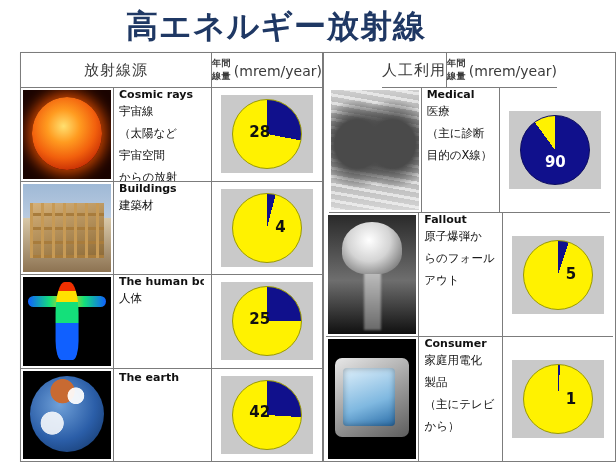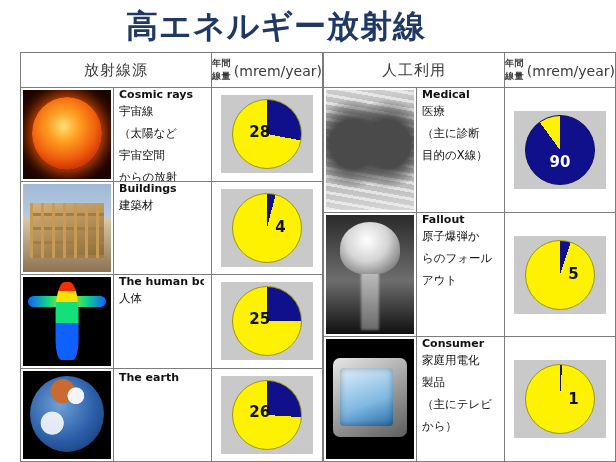--- a/index.html
+++ b/index.html
@@ -31,21 +31,21 @@
     width:303px;
     height:410px;
     background:#ffffff;
     border:1px solid #7c7c7c;
     box-sizing:border-box;
     display:flex;
     flex-direction:column;
     box-shadow:1px 1px 2px rgba(0,0,0,0.25);
   }
   .panel.left{margin-left:20px;}
-  .panel.right{}
+  .panel.right{align-items:center;}
 
   .hdr-row{
     display:flex;
     height:34px;
     border-bottom:1px solid #7c7c7c;
     flex:none;
   }
   .hdr-src{
     flex:1 1 auto;
     display:flex;align-items:center;justify-content:center;
@@ -280,21 +280,21 @@
       <div class="cell-img">
         <div class="thumb img-earth"></div>
       </div>
       <div class="cell-label">
         <span class="eng full">The earth</span>
         <span class="jp"></span>
       </div>
       <div class="cell-pie">
         <div class="pie-box">
           <div class="pie" style="background: conic-gradient(rgb(16, 16, 140) 0deg, rgb(16, 16, 140) 93.6deg, rgb(255, 242, 0) 93.6deg, rgb(255, 242, 0) 360deg); border: 1px solid rgb(154, 154, 0); box-sizing: border-box;">
-            <span class="pie-val" style="color: rgb(17, 17, 17); left: 24%; top: 33%;">26</span>
+            <span class="pie-val" style="color: rgb(17, 17, 17); left: 24%; top: 33%;">42</span>
           </div>
         </div>
       </div>
     </div>
   </div>
 
   <div class="panel right">
     <div class="hdr-row">
       <div class="hdr-src">人工利用</div>
       <div class="hdr-dose">

